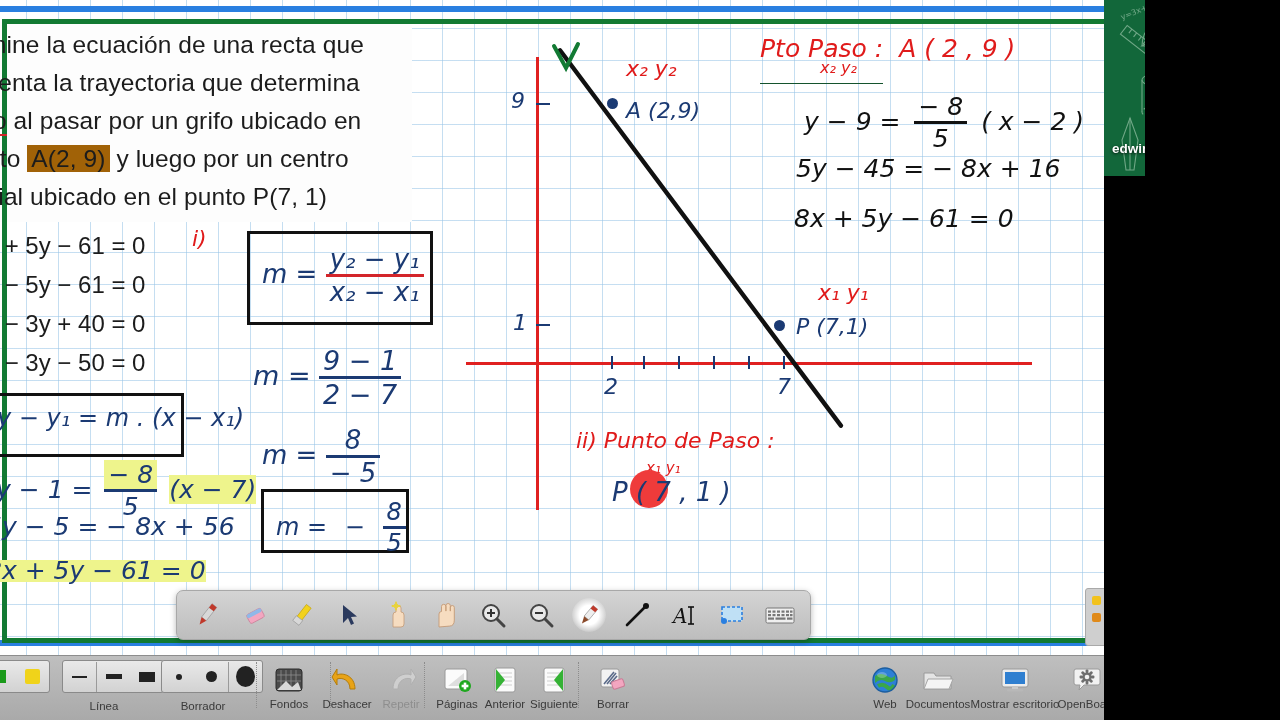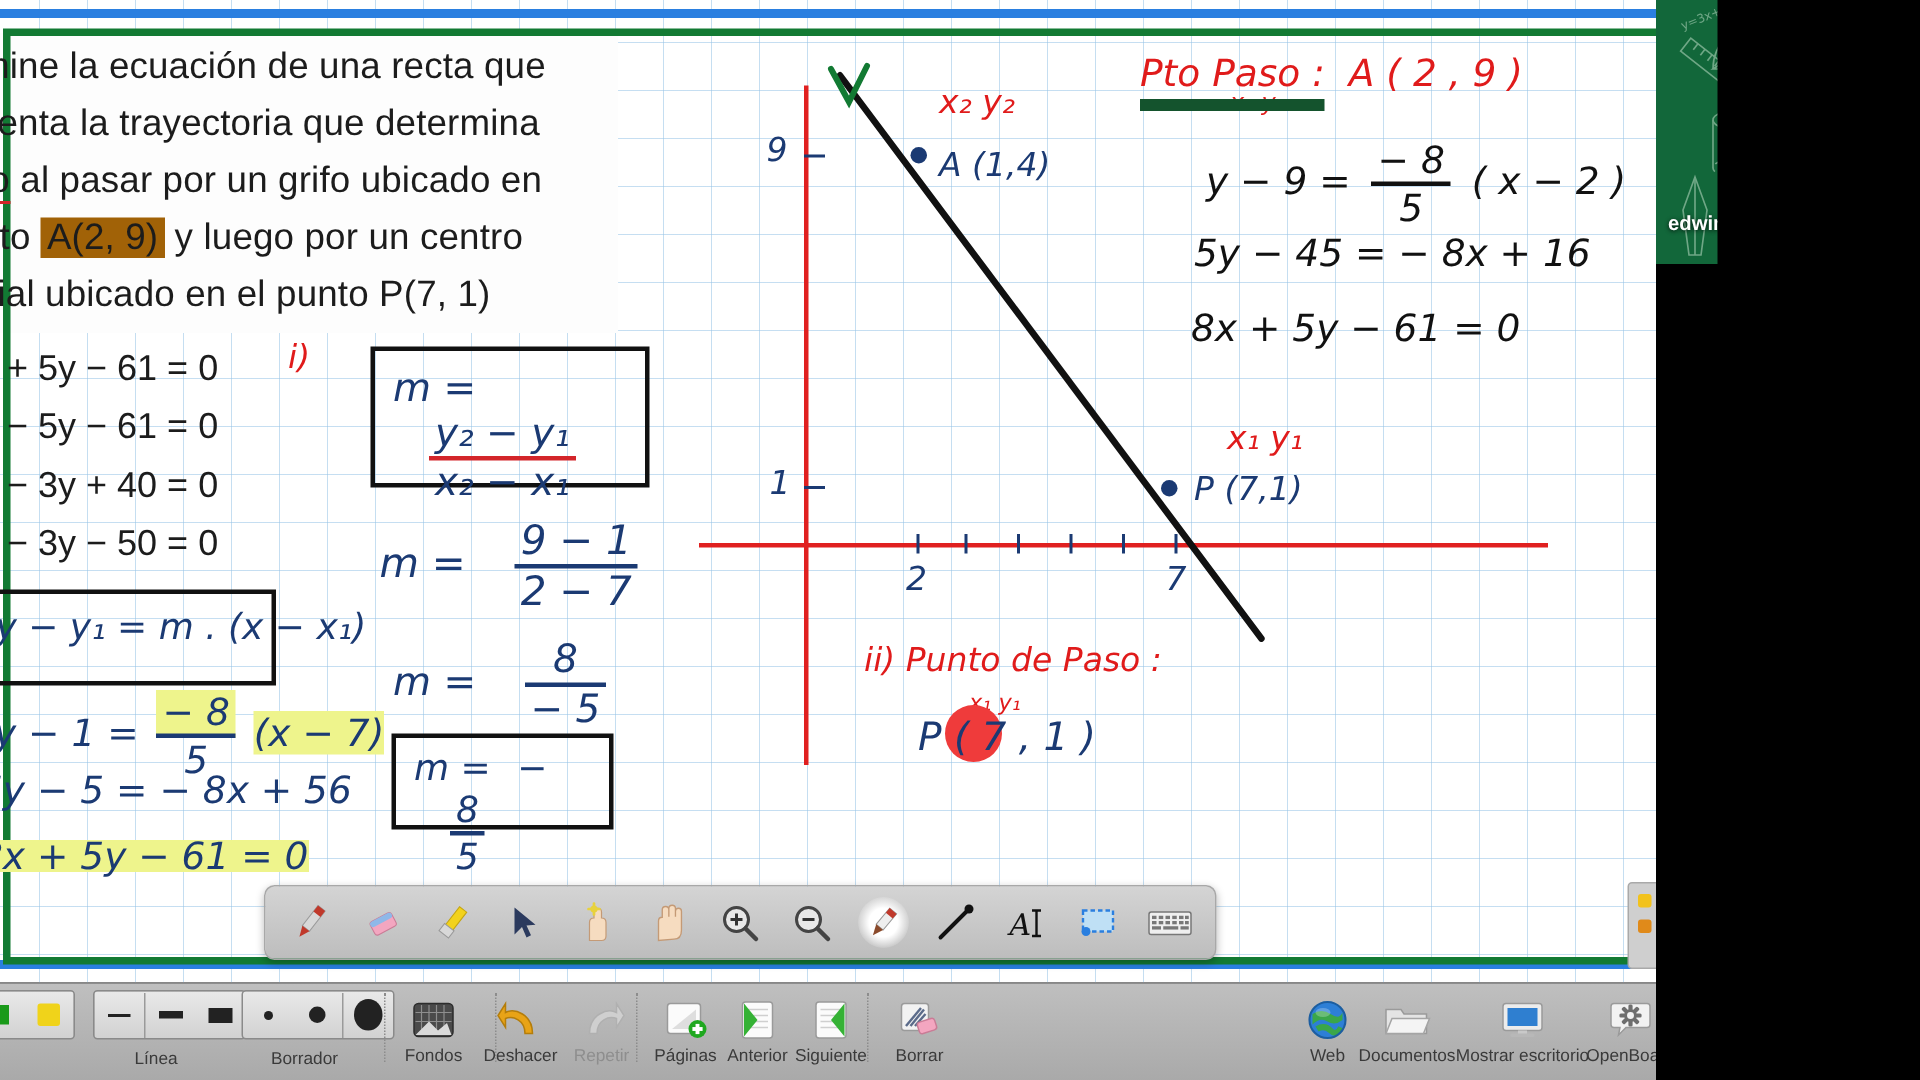--- a/index.html
+++ b/index.html
@@ -61,21 +61,21 @@
   .ink-black{color:#111;}
 
   
   #roman-i{position:absolute;left:192px;top:226px;font-size:22px;font-style:italic;}
 
   
   #box-slope{
     position:absolute;left:247px;top:231px;width:180px;height:88px;
     border:3px solid #111;background:transparent;
   }
-  .frac{display:inline-block;text-align:center;vertical-align:middle;margin-left:24px;}
+  .frac{display:inline-block;text-align:center;vertical-align:middle;}
   .frac .num{display:block;padding:0 4px;}
   .frac .den{display:block;padding:0 4px;}
   .frac.redbar .num{border-bottom:3px solid #d3252a;}
   .frac.bluebar .num{border-bottom:3px solid #1b3a73;}
   .frac.blackbar .num{border-bottom:3px solid #111;}
 
   #slope-formula{
     position:absolute;left:12px;top:10px;font-size:26px;font-style:italic;
   }
 
@@ -297,35 +297,35 @@
     </svg>
 
     <svg style="position:absolute;left:112px;top:22px;width:40px;height:40px;overflow:visible">
       <path d="M2,2 L14,24 L26,0" fill="none" stroke="#127a33" stroke-width="4" stroke-linecap="round"></path>
     </svg>
 
     <div class="dot" style="left:167px;top:76px"></div>
     <div class="dot" style="left:334px;top:298px"></div>
 
     <div class="glabel hand ink-red" style="left:186px;top:34px">x₂    y₂</div>
-    <div class="glabel hand ink-blue" style="left:186px;top:76px">A (1,4)</div>
+    <div class="glabel hand ink-blue" style="left:186px;top:76px">A (2,9)</div>
 
     <div class="glabel hand ink-red" style="left:378px;top:258px">x₁  y₁</div>
     <div class="glabel hand ink-blue" style="left:356px;top:292px">P (7,1)</div>
 
     <div class="glabel hand ink-red" style="left:136px;top:406px;font-size:22px">ii) Punto de  Paso :</div>
     <div class="glabel hand ink-red" style="left:206px;top:437px;font-size:15px">x₁  y₁</div>
     <div class="reddot" style="left:190px;top:448px"></div>
     <div class="glabel hand ink-blue" style="left:172px;top:455px;font-size:26px">P ( 7 , 1 )</div>
   </div>
 
   <div id="work">
     <div class="wline hand ink-red" style="left:30px;top:38px;font-size:16px">x₂   y₂</div>
     <div class="wline hand ink-red" style="left:-30px;top:14px;border-bottom:none">
-      <span style="border-bottom:8px solid #14532d;padding-bottom:3px">Pto Paso :</span>
+      <span style="border-bottom:1px solid #14532d;padding-bottom:20px">Pto Paso :</span>
       <span style="margin-left:8px">A ( 2 , 9 )</span>
     </div>
 
     <div class="wline hand ink-black" style="left:14px;top:72px">
       <span>y − 9  =</span>
       <span class="frac blackbar" style="margin:0 6px">
         <span class="num">− 8</span>
         <span class="den">5</span>
       </span>
       <span>( x − 2 )</span>

